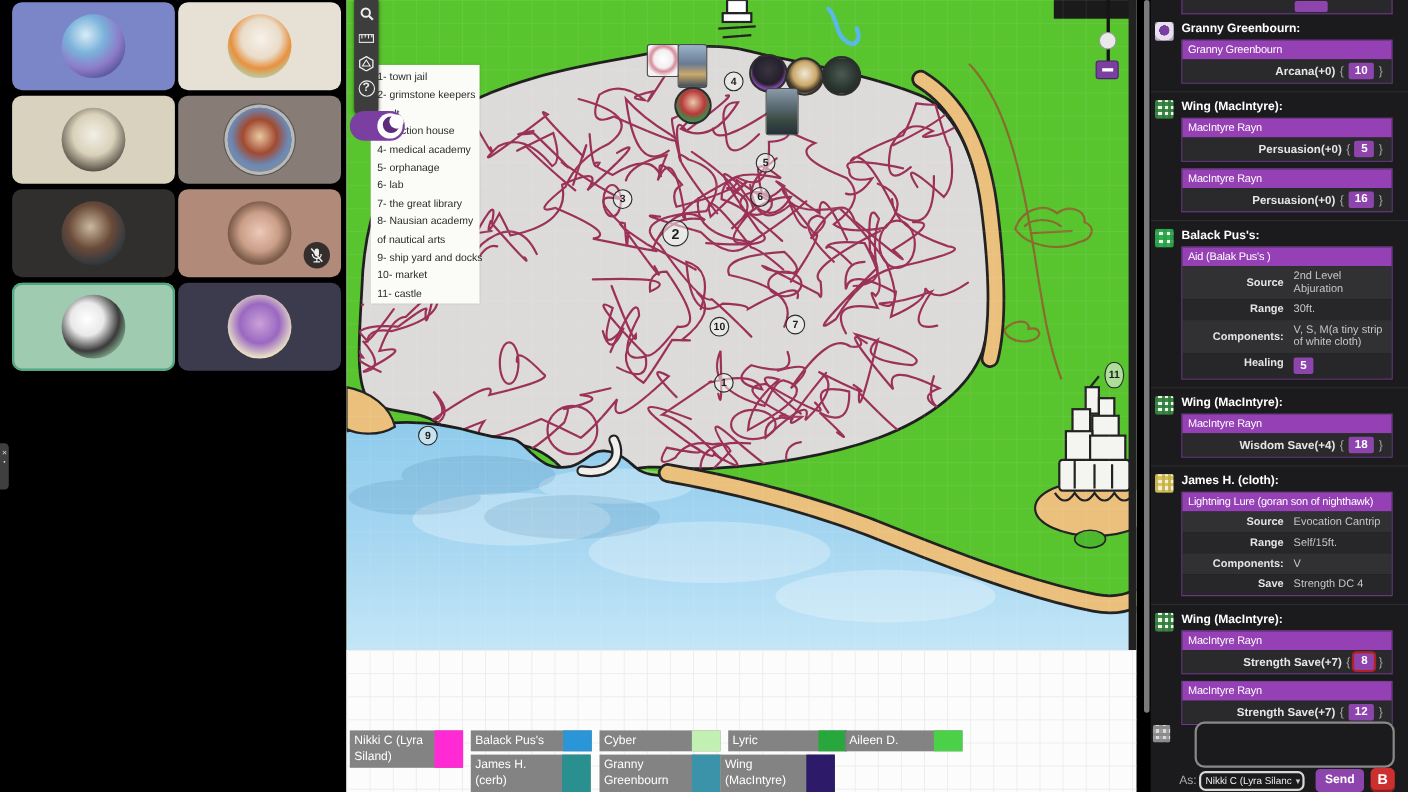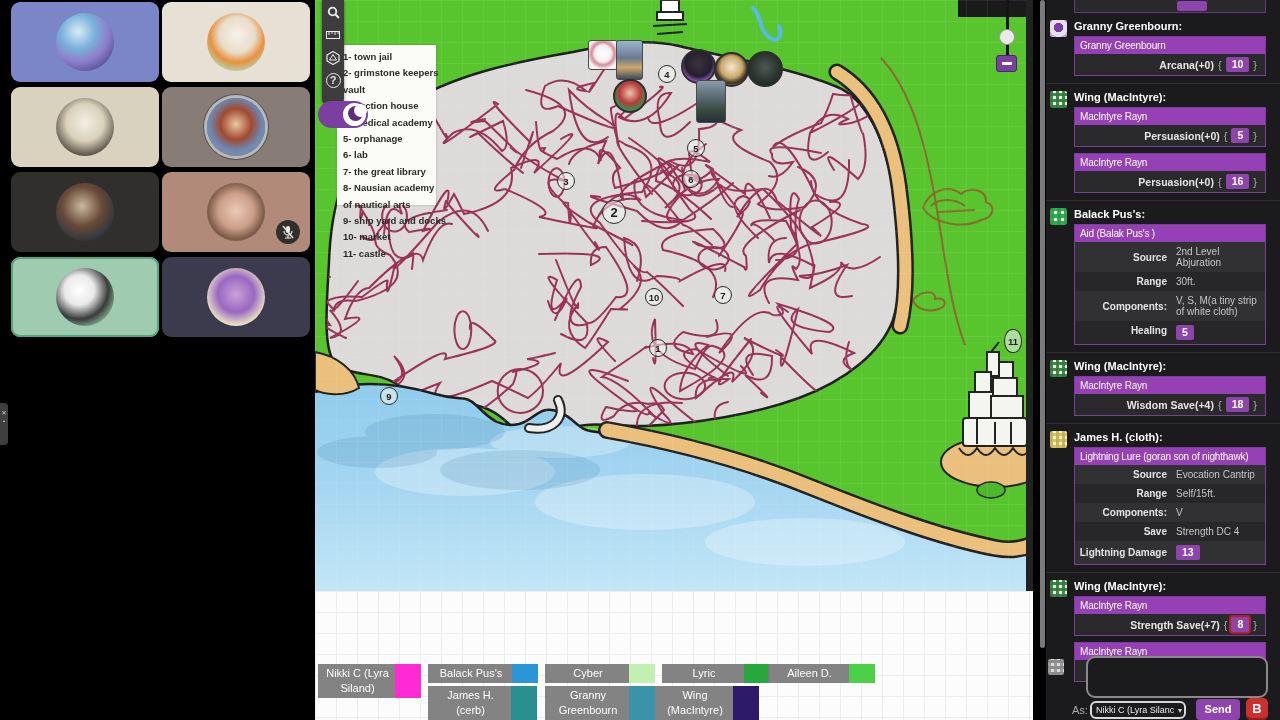--- a/index.html
+++ b/index.html
@@ -47,34 +47,34 @@
   
   #toolbar{left:7px;top:0;width:22px;height:100px;background:#3d3d3d;border-radius:0 0 5px 5px;
            box-shadow:0 1px 3px rgba(0,0,0,.5);display:flex;flex-direction:column;align-items:center;gap:7px;padding-top:4px;}
   .tbi{width:16px;height:16px;display:flex;align-items:center;justify-content:center;color:#e8e8e8;}
   #night-pill{left:3px;top:101px;width:50px;height:27px;background:#7a3fa0;border-radius:14px;}
   #night-knob{position:absolute;right:2px;top:2px;width:23px;height:23px;border-radius:50%;background:#fff;}
   #night-moon{position:absolute;right:5px;top:5px;width:15px;height:15px;border-radius:50%;background:#5c2d7a;}
   #night-moon::after{content:"";position:absolute;left:6px;top:-2px;width:13px;height:13px;border-radius:50%;background:#fff;}
 
   
-  #legend{left:22px;top:45px;width:99px;height:160px;background:#fbfbf8;box-shadow:0 0 2px rgba(0,0,0,.25);
-          padding:4px 0 0 6px;box-sizing:border-box;font-weight:bold;}
+  #legend{left:22px;top:59px;width:99px;height:217px;background:#fbfbf8;box-shadow:0 0 2px rgba(0,0,0,.25);
+          padding:4px 0 0 6px;box-sizing:border-box;}
   #legend div{font-size:9.5px;line-height:16.4px;color:#2a2a2a;white-space:nowrap;}
 
   
   #zoom-track{left:691px;top:0;width:3px;height:57px;background:#151515;}
   #zoom-knob{left:684px;top:29px;width:16px;height:16px;border-radius:50%;background:#e9e9e9;border:1px solid #9a9a9a;box-sizing:border-box;}
   #zoom-minus{left:681px;top:55px;width:21px;height:17px;background:#7a3fa0;border-radius:3px;border:1px solid #4a2566;box-sizing:border-box;
               display:flex;align-items:center;justify-content:center;}
   #zoom-minus i{display:block;width:10px;height:3px;background:#fff;}
 
   
   .plabel{position:absolute;background:rgba(124,124,124,.95);color:#fff;font-size:11px;line-height:15px;
-          text-align:center;box-sizing:border-box;padding:2px 28px 2px 4px;}
+          box-sizing:border-box;padding:2px 28px 2px 4px;}
   .plabel .swatch{position:absolute;right:0;top:0;bottom:0;width:26px;}
 
   
   #chat-scroll{left:1040px;top:0;width:5px;height:648px;background:#7a7a7a;border-radius:3px;}
   #chat{left:1046px;top:0;width:234px;height:720px;background:#1b1b1d;color:#ddd;overflow:hidden;}
   .msg{position:relative;padding:5px 14px 7px 28px;border-top:1px solid #2d2d30;}
   .msg:first-child{border-top:none;}
   .cavatar{position:absolute;left:4px;top:7px;width:17px;height:17px;border-radius:2px;}
   .ca-granny{background:radial-gradient(circle at 50% 45%,#7a3fa0 0 36%,#e8e0ee 38% 72%,#b9a9c9 74%);}
   .ca-wing{background-image:repeating-linear-gradient(90deg,rgba(47,122,58,.9) 0 3px,transparent 3px 6px),
@@ -499,24 +499,20 @@
             <div class="sval">Self/15ft.</div>
           </div>
           <div class="srow alt">
             <div class="slabel">Components:</div>
             <div class="sval">V</div>
           </div>
           <div class="srow">
             <div class="slabel">Save</div>
             <div class="sval">Strength DC 4</div>
           </div>
-          <div class="srow alt">
-            <div class="slabel">Lightning Damage</div>
-            <div class="badge">13</div>
-          </div>
         </div>
       </div>
       <div class="msg">
         <div class="cavatar ca-wing"></div>
         <div class="sender">Wing (MacIntyre):</div>
         <div class="card">
           <div class="ctitle">MacIntyre Rayn</div>
           <div class="rrow">
             <div class="rlabel" style="display: inline-block;">Strength Save(+7)</div>
             <div class="brace" style="display: inline-block;">{</div>

